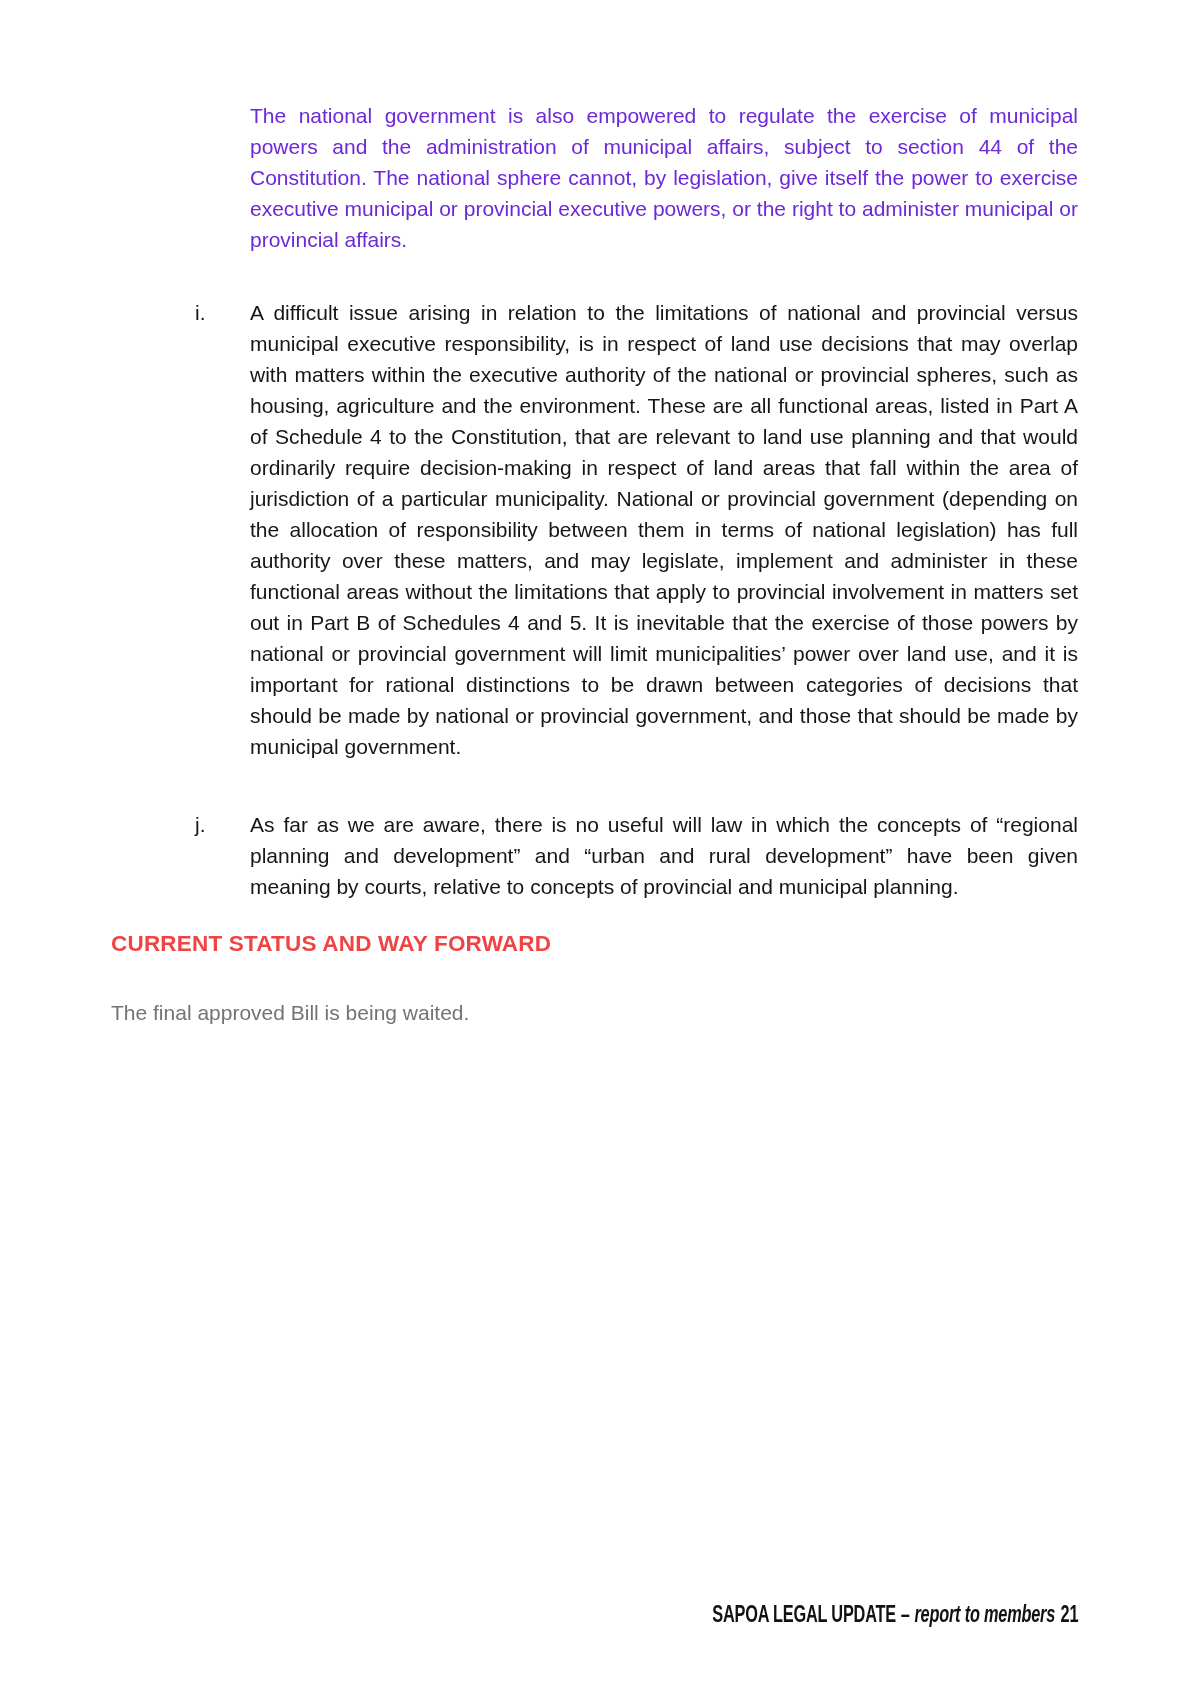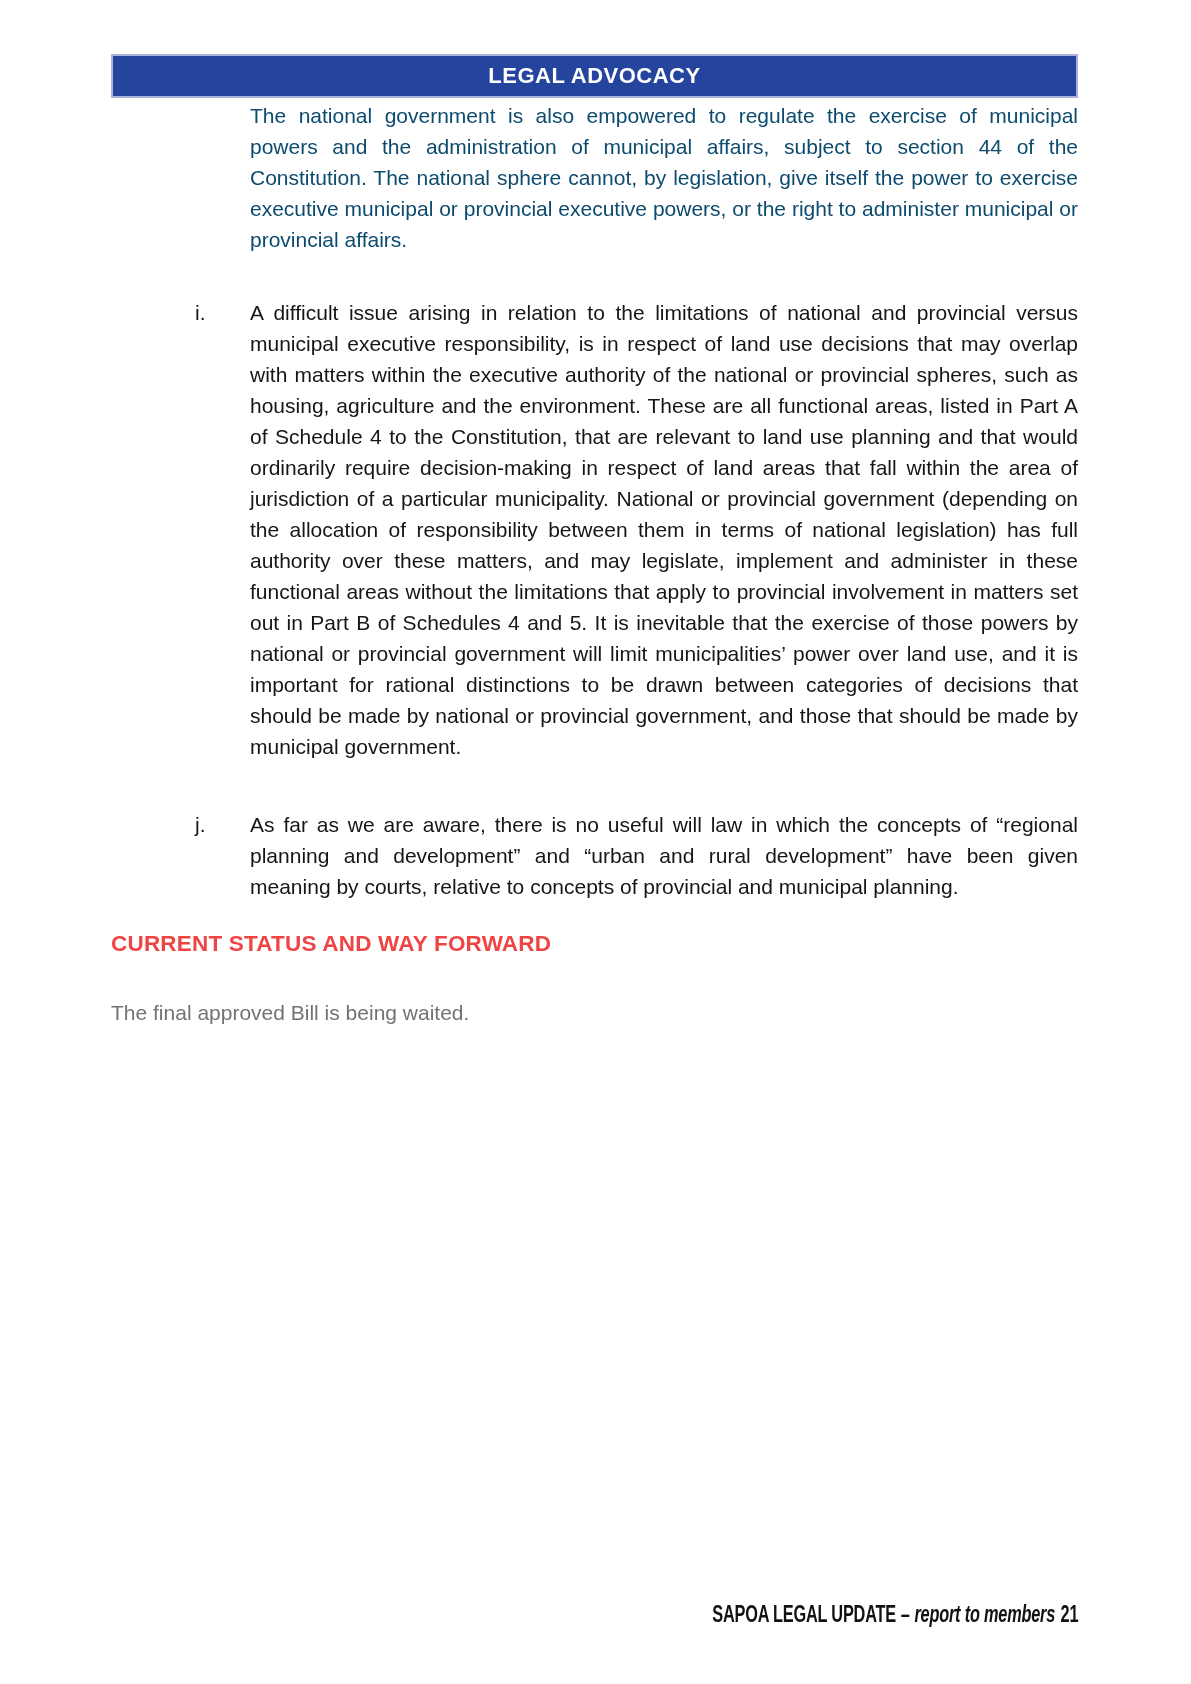--- a/index.html
+++ b/index.html
@@ -30,21 +30,21 @@
     font-size:22px;
     font-weight:bold;
     letter-spacing:0.5px;
   }
   .para{
     position:absolute;
     margin:0;
     font-size:21px;
     line-height:31px;
     text-align:justify;
-    color:#0c4a6e;
+    color:#6d28d9;
   }
   .intro{
     left:250px;
     top:100px;
     width:828px;
   }
   .list-item{
     position:absolute;
     left:195px;
     width:883px;
@@ -101,23 +101,20 @@
   }
   .footer-inner .sep{ margin:0 7px; font-style:normal; }
   .footer-inner .subtitle{ font-style:italic; }
   .footer-inner .pagenum{ margin-left:8px; font-style:normal; }
 </style>
 </head>
 <body>
 
 <div class="page">
 
-  <header class="title-bar">
-    <span class="title-text">LEGAL ADVOCACY</span>
-  </header>
 
   <p class="para intro">The national government is also empowered to regulate the exercise of municipal powers and the administration of municipal affairs, subject to section 44 of the Constitution. The national sphere cannot, by legislation, give itself the power to exercise executive municipal or provincial executive powers, or the right to administer municipal or provincial affairs.</p>
 
   <div class="list-item item-i">
     <span class="marker">i.</span>
     <p class="item-text">A difficult issue arising in relation to the limitations of national and provincial versus municipal executive responsibility, is in respect of land use decisions that may overlap with matters within the executive authority of the national or provincial spheres, such as housing, agriculture and the environment. These are all functional areas, listed in Part A of Schedule 4 to the Constitution, that are relevant to land use planning and that would ordinarily require decision-making in respect of land areas that fall within the area of jurisdiction of a particular municipality. National or provincial government (depending on the allocation of responsibility between them in terms of national legislation) has full authority over these matters, and may legislate, implement and administer in these functional areas without the limitations that apply to provincial involvement in matters set out in Part B of Schedules 4 and 5. It is inevitable that the exercise of those powers by national or provincial government will limit municipalities’ power over land use, and it is important for rational distinctions to be drawn between categories of decisions that should be made by national or provincial government, and those that should be made by municipal government.</p>
   </div>
 
   <div class="list-item item-j">
     <span class="marker">j.</span>

